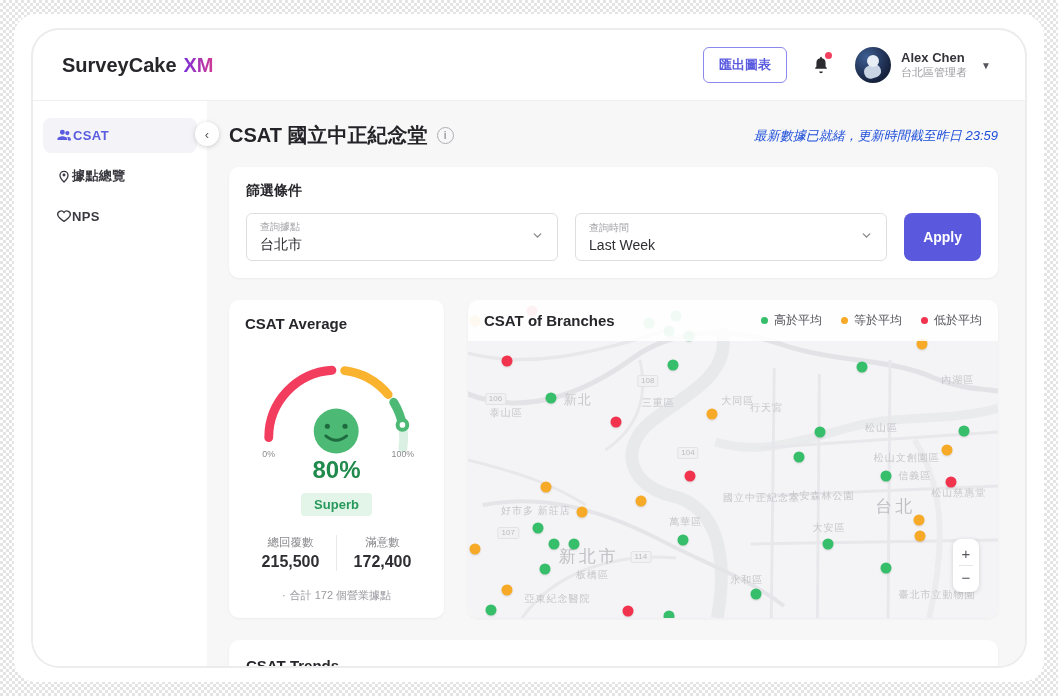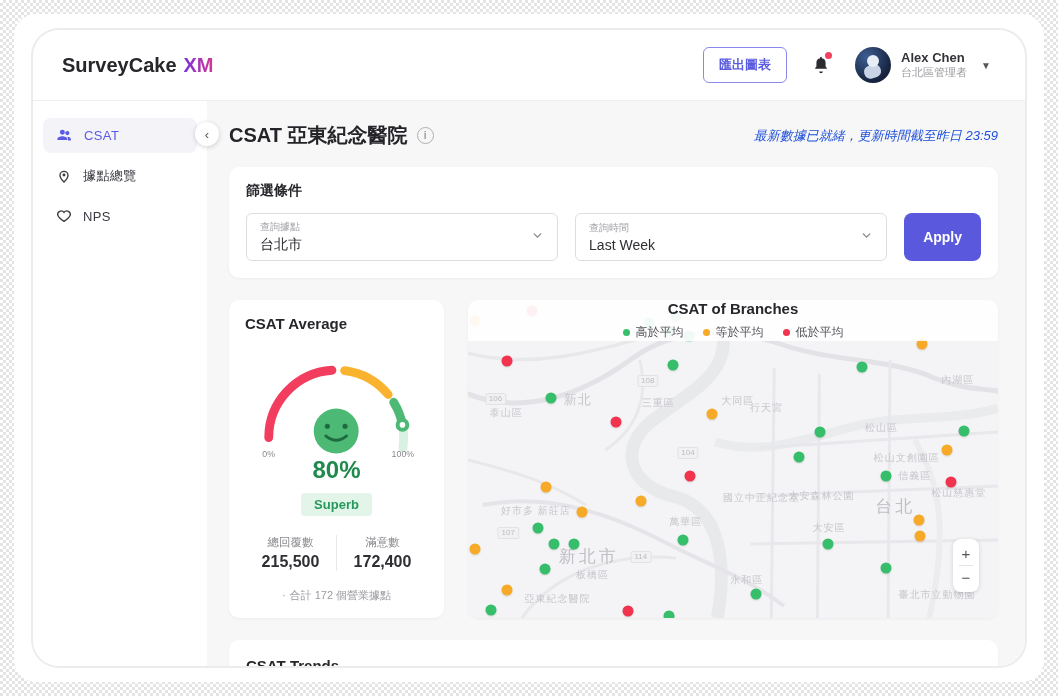--- a/index.html
+++ b/index.html
@@ -23,22 +23,22 @@
     position:relative;overflow:hidden;flex:0 0 auto;}
   .avatar::after{content:"";position:absolute;left:12px;top:8px;width:12px;height:12px;border-radius:50%;background:#e8eef5;}
   .avatar::before{content:"";position:absolute;left:9px;top:18px;width:17px;height:13px;border-radius:6px;
     background:#c9d5e4;transform:rotate(-18deg);}
   .user-name{font-size:13px;font-weight:700;color:#33333a;line-height:1.25;}
   .user-role{font-size:11px;color:#9a9aa0;line-height:1.25;}
   .caret{font-size:10px;color:#55555c;margin-left:4px;}
   
   .bodyrow{display:flex;height:565px;border-top:1px solid #efeff1;position:relative;}
   .sidebar{width:174px;background:#fff;padding:17px 10px 0;box-sizing:border-box;}
-  .side-item{display:flex;align-items:center;gap:11px;padding:9px 13px;border-radius:8px;font-size:13px;
-    font-weight:400;color:#3a3a41;margin-bottom:5px;cursor:pointer;letter-spacing:.4px;}
+  .side-item{display:flex;align-items:center;padding:9px 13px;border-radius:8px;font-size:13px;
+    font-weight:700;color:#3a3a41;margin-bottom:5px;cursor:pointer;letter-spacing:.4px;}
   .side-item.active{background:#f4f4f8;color:#5a5be0;}
   .side-item .icn{display:flex;align-items:center;}
   .collapse-btn{position:absolute;left:162px;top:21px;width:24px;height:24px;border-radius:50%;background:#fff;
     box-shadow:0 1px 5px rgba(0,0,0,.18);display:flex;align-items:center;justify-content:center;
     font-size:13px;color:#55555c;z-index:6;cursor:pointer;}
   .main{flex:1;background:#f7f7f8;padding:21px 27px 0 22px;overflow:hidden;}
   .title-row{display:flex;align-items:center;margin-bottom:18px;}
   .page-title{font-size:20px;font-weight:700;color:#232328;display:flex;align-items:center;gap:9px;}
   .info-i{width:15px;height:15px;border:1.5px solid #aeaeb4;border-radius:50%;font-size:10px;color:#9a9aa0;
     display:flex;align-items:center;justify-content:center;font-weight:700;cursor:pointer;}
@@ -74,21 +74,21 @@
   .map-area{position:absolute;inset:0;background:#f4f4f6;cursor:grab;}
   .roads{position:absolute;inset:0;width:100%;height:100%;}
   .map-label{position:absolute;transform:translate(-50%,-50%);color:#c6c6cb;white-space:nowrap;letter-spacing:1px;z-index:2;}
   .map-label.big{color:#bfbfc5;letter-spacing:3px;}
   .map-badge{position:absolute;transform:translate(-50%,-50%);font-size:8px;color:#bcbcc2;background:#f1f1f3;
     border:1px solid #e2e2e6;border-radius:2px;padding:0 3px;line-height:10px;z-index:2;}
   .map-dot{position:absolute;width:11px;height:11px;border-radius:50%;transform:translate(-50%,-50%);
     box-shadow:0 1px 2px rgba(0,0,0,.12);z-index:3;cursor:pointer;}
   .map-dot.green{background:#36be6b;} .map-dot.orange{background:#f7a928;} .map-dot.red{background:#f1334e;}
   .map-hdr{position:absolute;top:0;left:0;right:0;height:41px;background:rgba(255,255,255,.87);
-    display:flex;align-items:center;justify-content:space-between;padding:0 16px;z-index:4;flex-direction:column;}
+    display:flex;align-items:center;justify-content:space-between;padding:0 16px;z-index:4;}
   .map-title{font-size:15px;font-weight:700;color:#26262b;}
   .legend{display:flex;gap:19px;align-items:center;}
   .legend-item{display:flex;align-items:center;gap:6px;font-size:12px;color:#55555c;}
   .legend-dot{width:7px;height:7px;border-radius:50%;}
   .zoom-ctl{position:absolute;right:19px;bottom:26px;width:26px;background:#fff;border-radius:8px;
     box-shadow:0 1px 5px rgba(0,0,0,.14);z-index:5;display:flex;flex-direction:column;align-items:center;padding:3px 0;}
   .zoom-btn{width:100%;text-align:center;font-size:15px;color:#55555c;padding:4px 0;cursor:pointer;line-height:1;}
   .zoom-div{width:14px;height:1px;background:#e5e5e8;}
   
   .trends-card{margin-top:22px;padding:17px;height:120px;box-sizing:border-box;}
@@ -152,21 +152,21 @@
             </svg>
           </span>
           <span>NPS</span>
         </div>
       </nav>
     <div class="collapse-btn">‹</div>
 
     <div class="main">
       <div class="title-row">
         <div class="page-title">
-          <span>CSAT 亞東紀念醫院</span>
+          <span>CSAT 國立中正紀念堂</span>
           <span class="info-i">i</span>
         </div>
         <div class="status">最新數據已就緒，更新時間截至昨日 23:59</div>
       </div>
 
       <div class="card filter-card">
         <div class="filter-title">篩選條件</div>
         <div class="filter-row" id="filter-fields">
             <div class="select-box">
               <span class="sel-texts">

